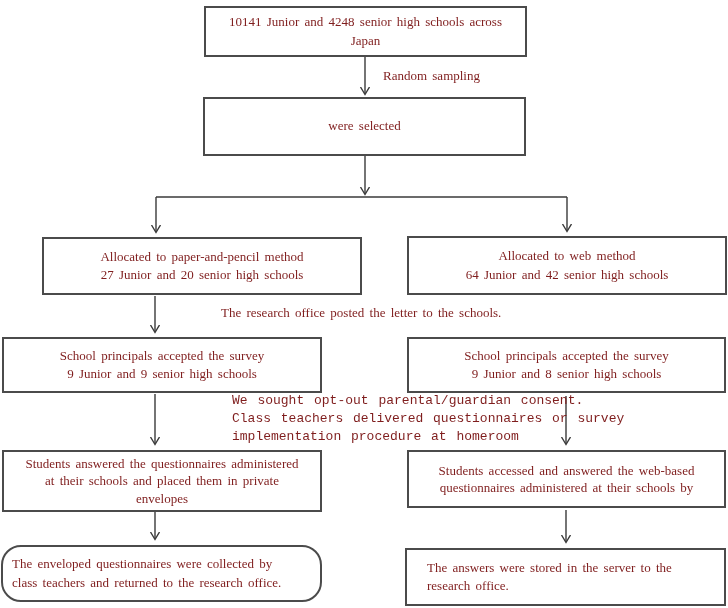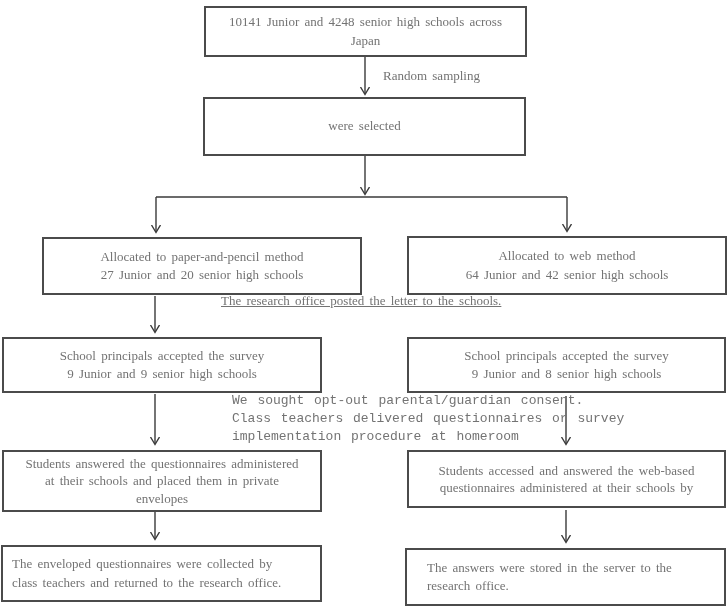--- a/index.html
+++ b/index.html
@@ -2,21 +2,21 @@
 <html><head>
 <meta charset="utf-8">
 <style>
   html, body { margin: 0; padding: 0; background: #ffffff; }
   .canvas {
     position: relative;
     width: 728px;
     height: 608px;
     background: #ffffff;
     font-family: "Liberation Serif", "DejaVu Serif", serif;
-    color: #737373;
+    color: #7f1d1d;
     overflow: hidden;
   }
   .node {
     position: absolute;
     border: 2px solid #4b4b4b;
     background: #ffffff;
     display: flex;
     flex-direction: column;
     justify-content: center;
     box-sizing: border-box;
@@ -99,21 +99,21 @@
   <div class="node center" style="left:2px; top:237px; width:320px; height:58px;margin-left:40px;">
     <div class="ln">Allocated to paper-and-pencil method</div>
     <div class="ln">27 Junior and 20 senior high schools</div>
   </div>
 
   <div class="node center" style="left:407px; top:236px; width:320px; height:59px;">
     <div class="ln">Allocated to web method</div>
     <div class="ln">64 Junior and 42 senior high schools</div>
   </div>
 
-  <div class="annot" style="left:221px; top:292px;text-decoration:underline;">The research office posted the letter to the schools.</div>
+  <div class="annot" style="left:221px; top:304px;">The research office posted the letter to the schools.</div>
 
   <div class="node center" style="left:2px; top:337px; width:320px; height:56px;">
     <div class="ln">School principals accepted the survey</div>
     <div class="ln">9 Junior and 9 senior high schools</div>
   </div>
 
   <div class="node center" style="left:407px; top:337px; width:319px; height:56px;">
     <div class="ln">School principals accepted the survey</div>
     <div class="ln">9 Junior and 8 senior high schools</div>
   </div>
@@ -128,21 +128,21 @@
     <div class="ln">Students answered the questionnaires administered</div>
     <div class="ln">at their schools and placed them in private</div>
     <div class="ln">envelopes</div>
   </div>
 
   <div class="node center" style="left:407px; top:450px; width:319px; height:58px; line-height:17.5px;">
     <div class="ln">Students accessed and answered the web-based</div>
     <div class="ln">questionnaires administered at their schools by</div>
   </div>
 
-  <div class="node left" style="left:1px; top:545px; width:321px; height:57px;">
+  <div class="node left" style="left:1px; top:545px; width:321px; height:57px;border-radius:20px;">
     <div class="ln">The enveloped questionnaires were collected by</div>
     <div class="ln">class teachers and returned to the research office.</div>
   </div>
 
   <div class="node left" style="left:405px; top:548px; width:321px; height:58px; padding-left:20px;">
     <div class="ln">The answers were stored in the server to the</div>
     <div class="ln">research office.</div>
   </div>
 
 </div>

